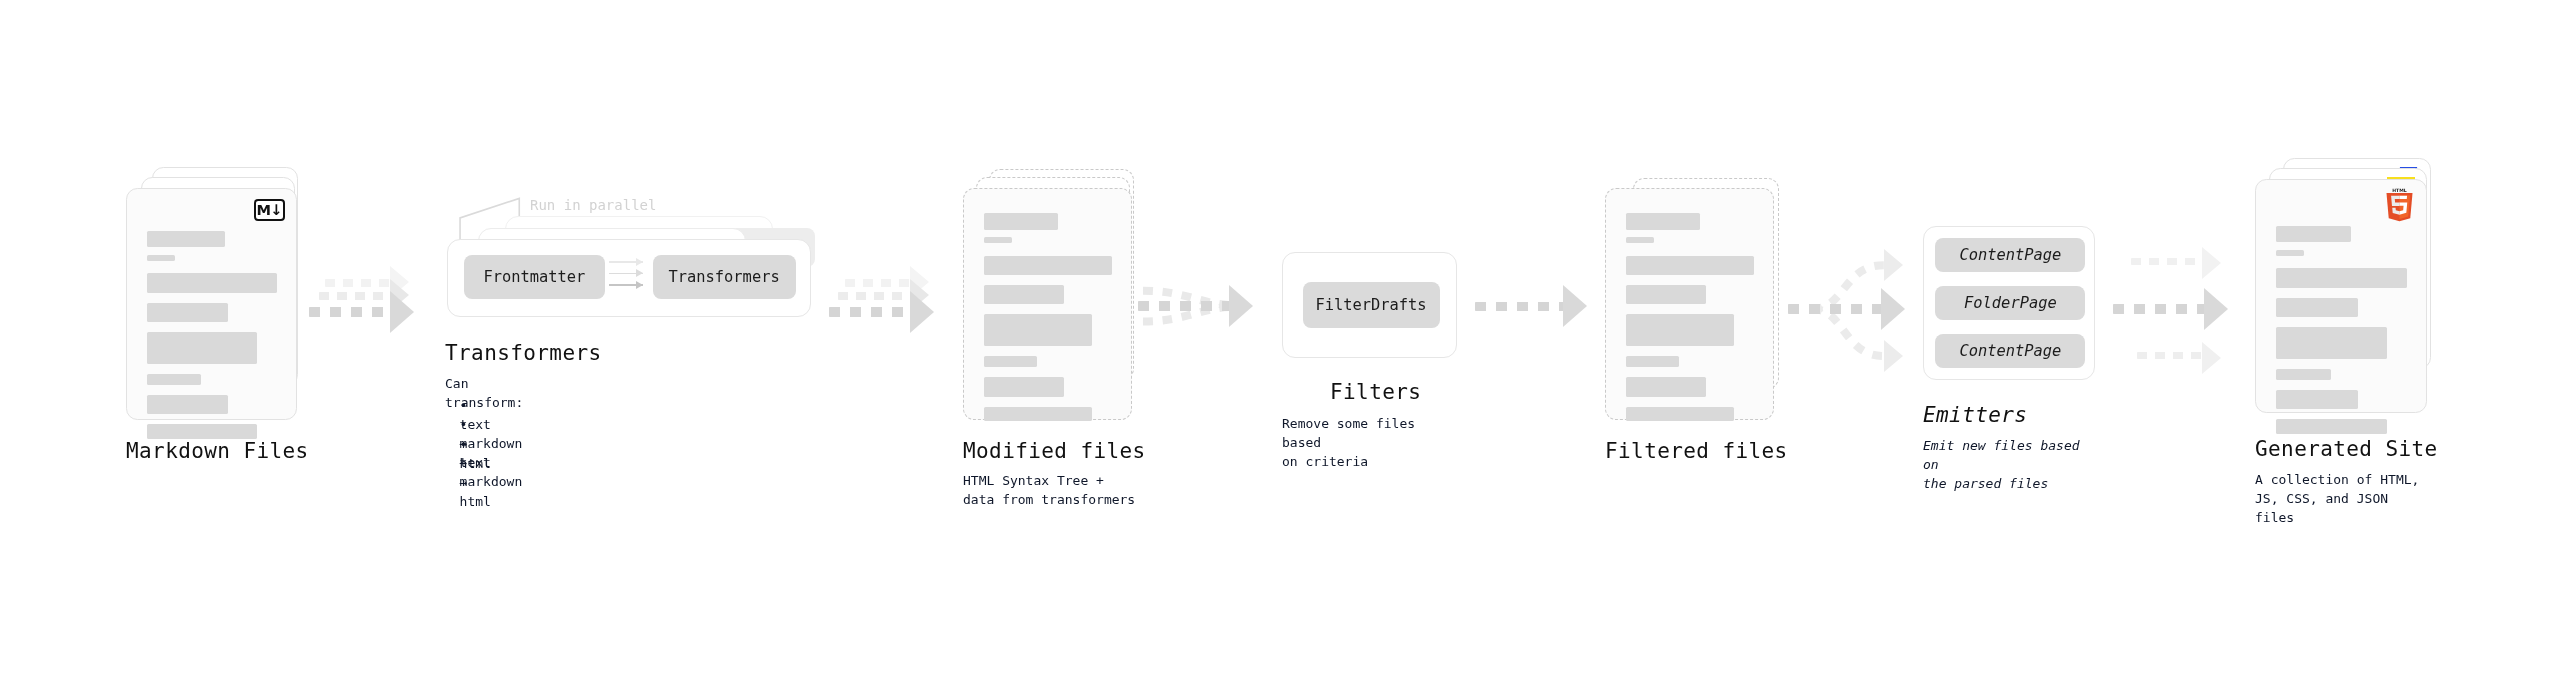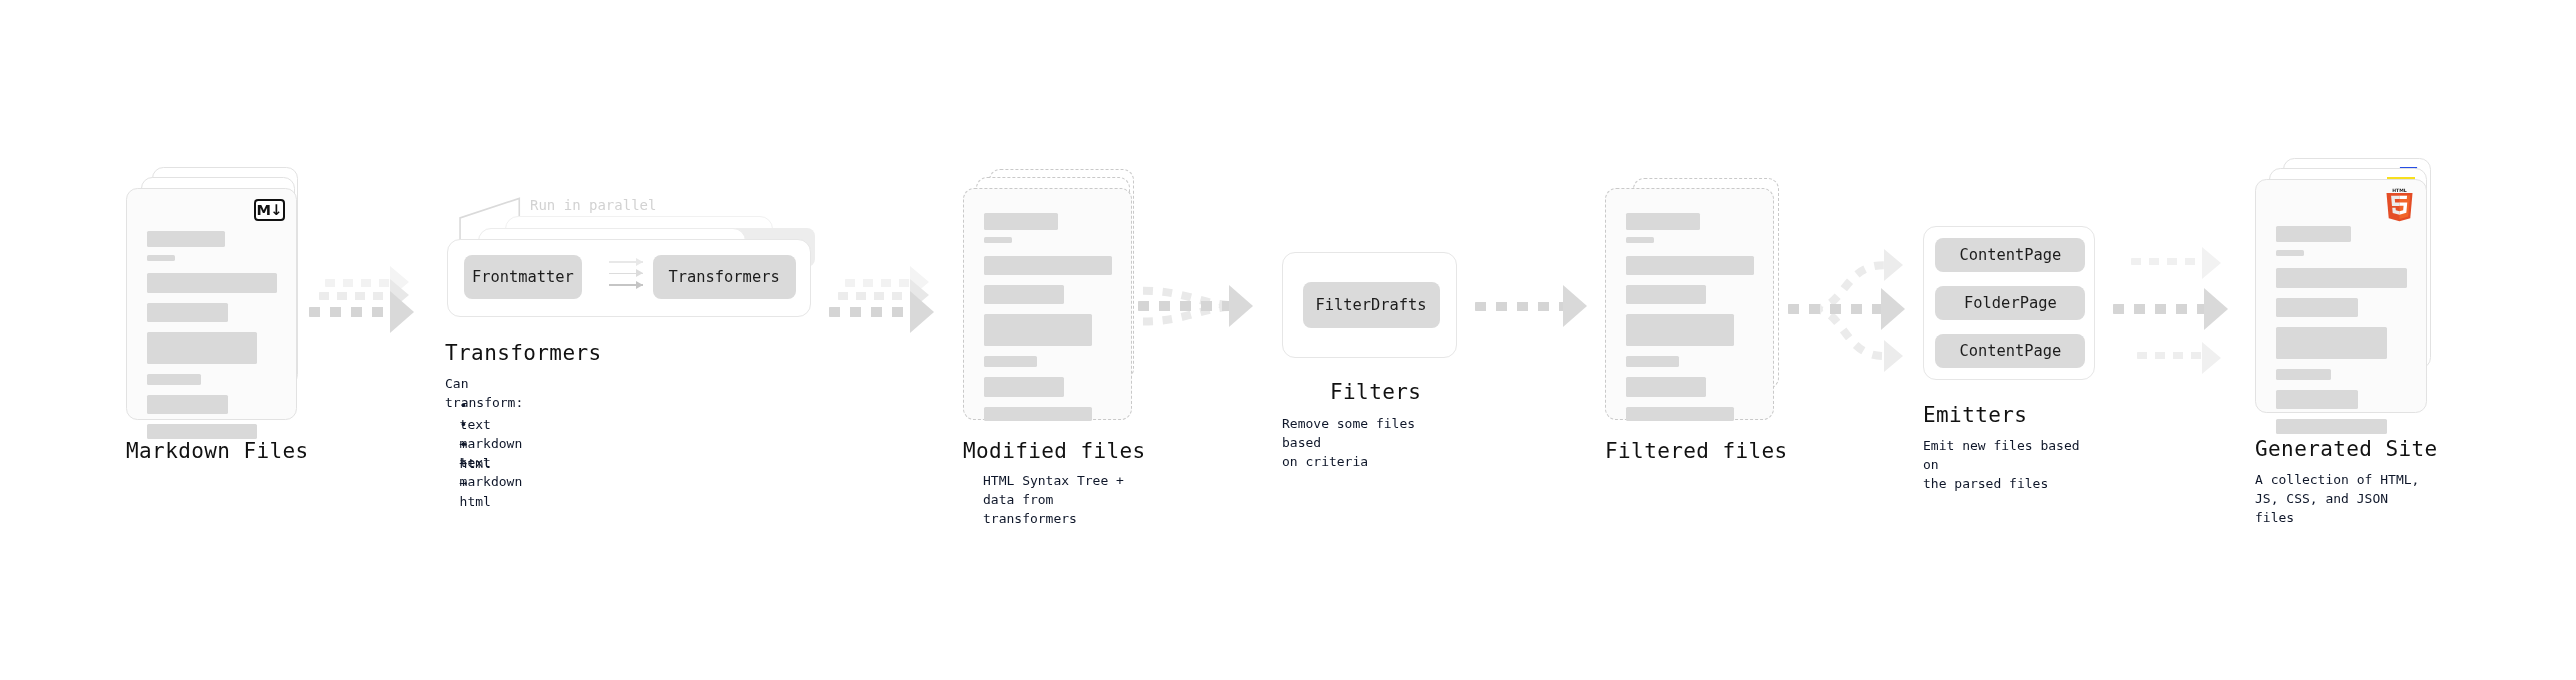--- a/index.html
+++ b/index.html
@@ -162,21 +162,21 @@
       <div class="chip faded2" style="left:46px;top:11.4px;width:102px;height:39px;"></div>
       <div class="chip faded2" style="left:195px;top:11.4px;width:114px;height:39px;"></div>
     </div>
 
     <div class="panel" style="left:32.5px;top:32.5px;width:268px;height:78px;border-color:#ececec;">
       <div class="chip faded1" style="left:31px;top:13px;width:106px;height:41px;"></div>
       <div class="chip faded1" style="left:187px;top:13px;width:117px;height:41px;"></div>
     </div>
 
     <div class="panel" style="left:1.6px;top:44px;width:364px;height:78px;border-color:#e6e6e6;">
-      <div class="chip" style="left:16.3px;top:14.6px;width:118px;height:44px;">Frontmatter</div>
+      <div class="chip" style="left:16.3px;top:14.6px;width:141px;height:44px;">Frontmatter</div>
       <div class="chip" style="left:205px;top:14.6px;width:143px;height:44px;">Transformers</div>
       <div class="inner-arrow f2" style="left:161px;top:21px;width:34px;"></div>
       <div class="inner-arrow f1" style="left:161px;top:32.5px;width:34px;"></div>
       <div class="inner-arrow" style="left:161px;top:44px;width:34px;"></div>
     </div>
 
     <div class="title" style="position:absolute;left:0px;top:146px;">Transformers</div>
     <div class="subtitle" style="position:absolute;left:0px;top:180px;">Can transform:</div>
     <div class="subtitle" style="position:absolute;left:14.6px;top:202px;">• text → text</div>
     <div class="subtitle" style="position:absolute;left:14.6px;top:221px;">• markdown → markdown</div>
@@ -203,21 +203,21 @@
           <div class="bar" style="width:100%;height:19.5px;margin-bottom:9.8px;"></div>
           <div class="bar" style="width:63%;height:19.5px;margin-bottom:9.8px;"></div>
           <div class="bar" style="width:85%;height:32px;margin-bottom:9.8px;"></div>
           <div class="bar" style="width:42%;height:11.4px;margin-bottom:9.8px;"></div>
           <div class="bar" style="width:63%;height:19.5px;margin-bottom:9.8px;"></div>
           <div class="bar" style="width:85%;height:14.6px;margin-bottom:0;"></div>
         </div>
       </div>
     </div>
     <div class="title" style="position:absolute;left:0px;top:272px;">Modified files</div>
-    <div class="subtitle" style="position:absolute;left:0px;top:305px;margin-left:20px;">HTML Syntax Tree +
+    <div class="subtitle" style="position:absolute;left:0px;top:305px;">HTML Syntax Tree +
 data from transformers</div>
   </div>
 
   <div class="arrow" style="left:1138px;top:268px;width:146px;height:81px;">
     <svg width="146" height="81" style="position:absolute;left:0;top:0;overflow:visible;" viewBox="0 0 180 100">
       <path d="M6 28 C60 28, 78 46, 120 46" fill="none" stroke="#e9e9e9" stroke-width="10" stroke-dasharray="12 12" stroke-linecap="butt"></path>
       <path d="M6 66 C60 66, 78 48, 120 48" fill="none" stroke="#e9e9e9" stroke-width="10" stroke-dasharray="12 12" stroke-linecap="butt"></path>
     </svg>
     <div class="dash" style="left:0px;top:33px;width:99px;"></div>
     <div class="head" style="left:91px;top:17px;"></div>
@@ -260,21 +260,21 @@
     <svg width="146" height="146" style="position:absolute;left:0;top:0;overflow:visible;" viewBox="0 0 180 180">
       <path d="M40 90 C80 90, 78 36, 128 36" fill="none" stroke="#ebebeb" stroke-width="10" stroke-dasharray="12 12"></path>
       <path d="M40 90 C80 90, 78 148, 128 148" fill="none" stroke="#ebebeb" stroke-width="10" stroke-dasharray="12 12"></path>
     </svg>
     <div class="head sm" style="left:104px;top:13px;border-left-color:#ececec;"></div>
     <div class="head sm" style="left:104px;top:104px;border-left-color:#ececec;"></div>
     <div class="dash" style="left:8.1px;top:68px;width:99px;"></div>
     <div class="head" style="left:101px;top:52px;"></div>
   </div>
 
-  <div class="stage" style="left:1923px;top:226px;">
+  <div class="stage" style="left:1923px;top:226px;font-style:italic;">
     <div class="panel" style="left:0px;top:0px;width:172px;height:154px;position:relative;">
       <div class="chip" style="left:11.4px;top:11.4px;width:150px;height:34px;">ContentPage</div>
       <div class="chip" style="left:11.4px;top:59px;width:150px;height:34px;">FolderPage</div>
       <div class="chip" style="left:11.4px;top:107px;width:150px;height:34px;">ContentPage</div>
     </div>
     <div class="title" style="position:absolute;left:0px;top:177px;">Emitters</div>
     <div class="subtitle" style="position:absolute;left:0px;top:211px;">Emit new files based on
 the parsed files</div>
   </div>
 

